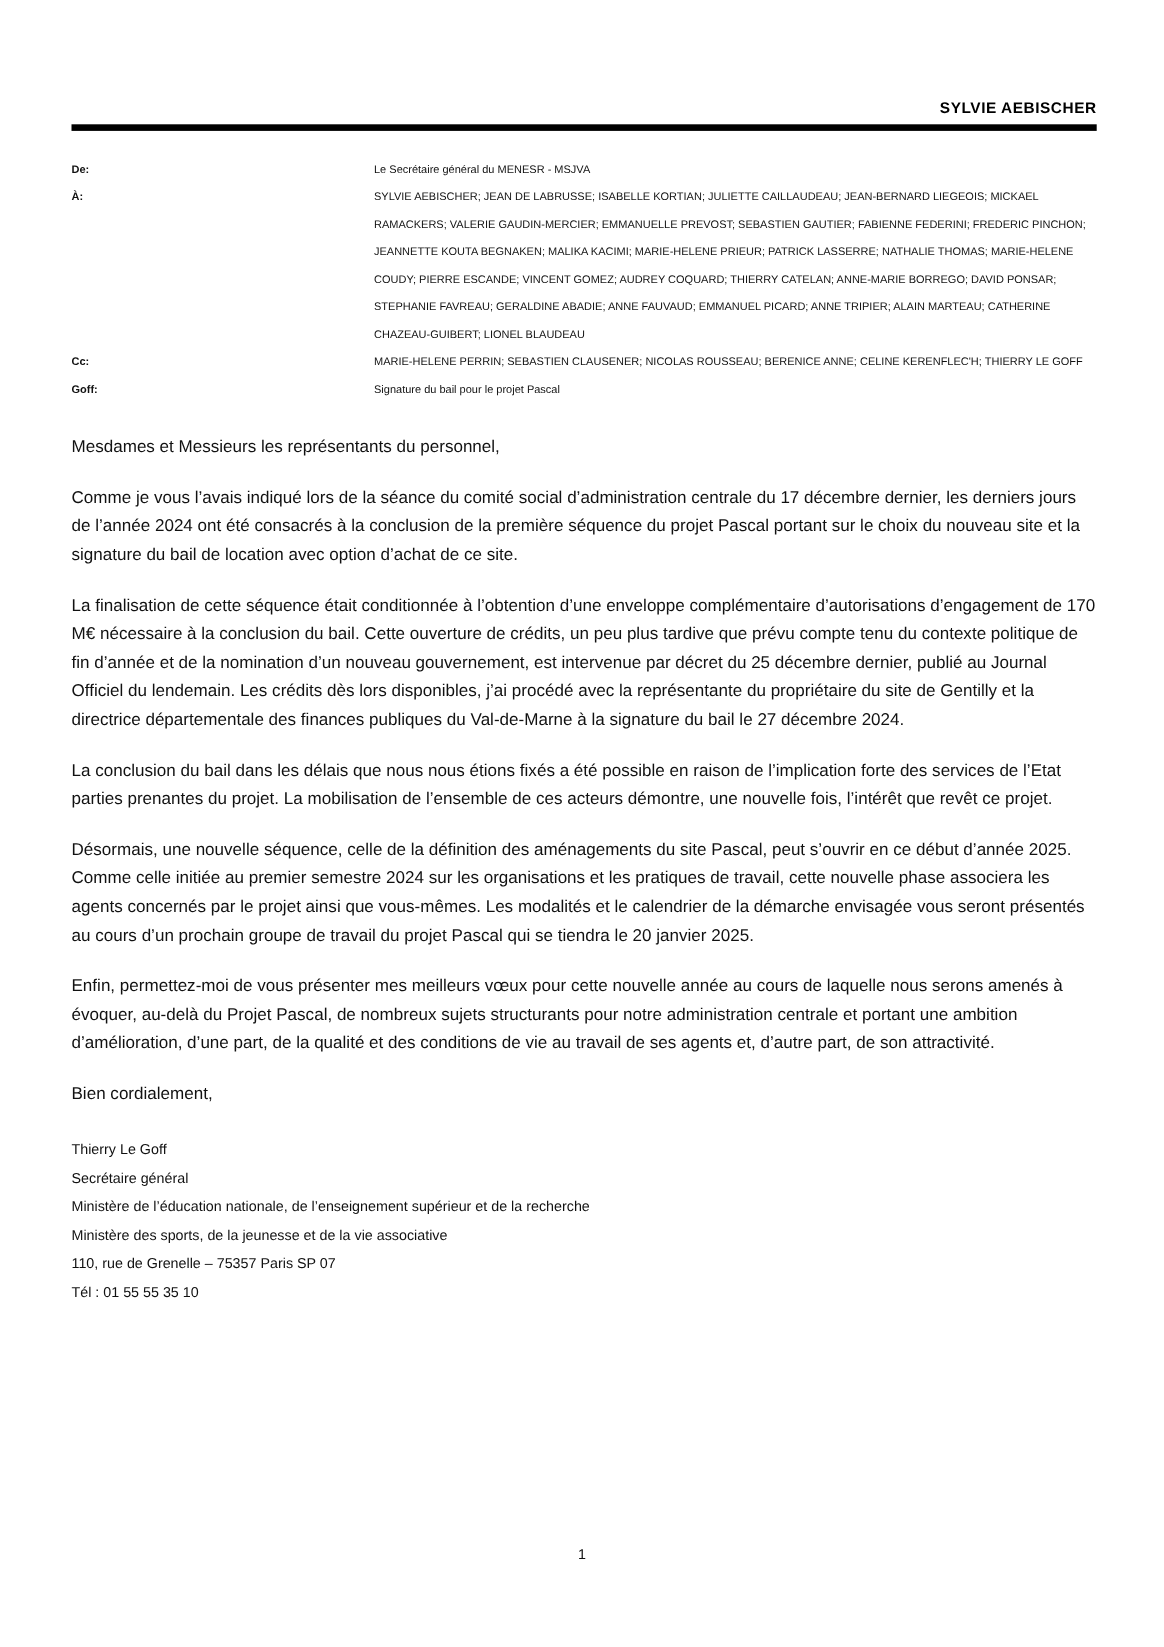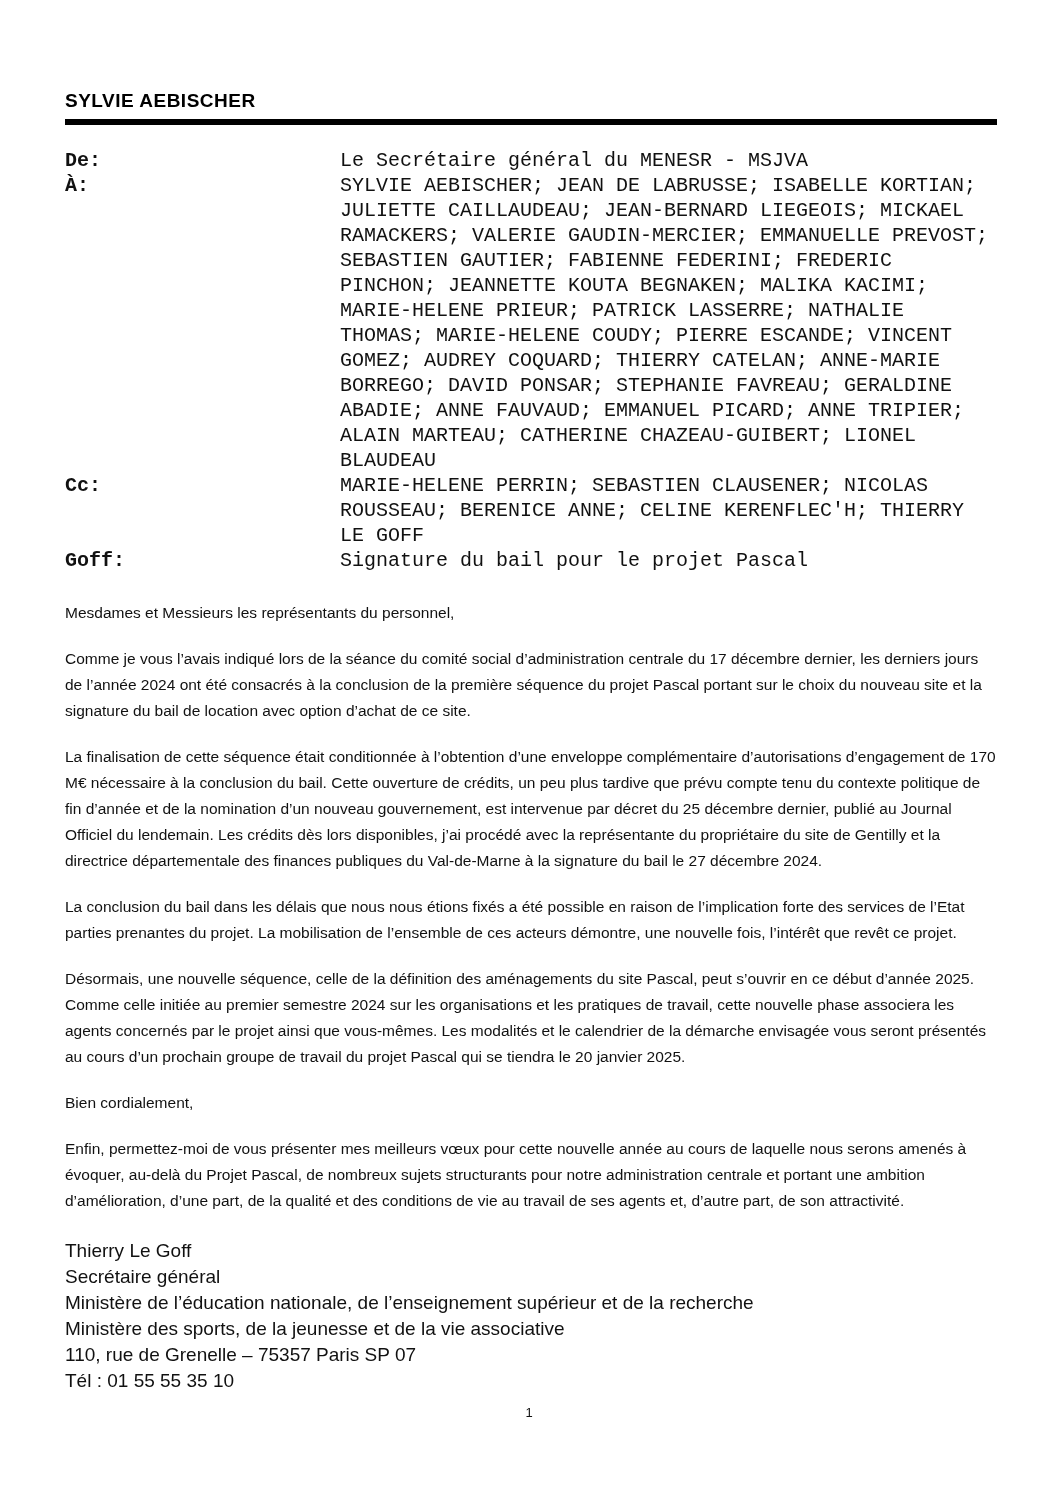--- a/index.html
+++ b/index.html
@@ -14,52 +14,52 @@
     box-sizing: border-box;
   }
   .content {
     position: absolute;
     left: 65px;
     top: 90px;
     width: 932px;
   }
   .doc-title {
     margin: 0;
-    font-size: 19px;
+    font-size: 14px;
     font-weight: bold;
     letter-spacing: 0.5px;
     color: #000000;
+    text-align: right;
   }
   .title-rule {
     margin-top: 7px;
     height: 6px;
     background: #000000;
     width: 100%;
   }
   .headers {
     margin-top: 23px;
-    font-size: 20px;
+    font-size: 10px;
     line-height: 25px;
-    font-family: Liberation Mono, monospace;
   }
   .header-row { display: flex; align-items: flex-start; }
   .header-label {
     flex: 0 0 275px;
     font-weight: bold;
   }
   .header-value { flex: 1 1 auto; }
   .body-block {
     margin-top: 27px;
     font-size: 15.5px;
     line-height: 26px;
   }
   .body-block p { margin: 0 0 20px 0; }
   .signature {
     margin-top: 24px;
-    font-size: 19px;
+    font-size: 13px;
     line-height: 26px;
   }
   .page-number {
     position: absolute;
     top: 1405px;
     left: 0;
     width: 100%;
     text-align: center;
     font-size: 13px;
     color: #111111;
@@ -94,22 +94,22 @@
         <div class="header-value">Signature du bail pour le projet Pascal</div>
       </div>
     </div>
 
     <div class="body-block">
       <p>Mesdames et Messieurs les représentants du personnel,</p>
       <p>Comme je vous l’avais indiqué lors de la séance du comité social d’administration centrale du 17 décembre dernier, les derniers jours de l’année 2024 ont été consacrés à la conclusion de la première séquence du projet Pascal portant sur le choix du nouveau site et la signature du bail de location avec option d’achat de ce site.</p>
       <p>La finalisation de cette séquence était conditionnée à l’obtention d’une enveloppe complémentaire d’autorisations d’engagement de 170 M€ nécessaire à la conclusion du bail. Cette ouverture de crédits, un peu plus tardive que prévu compte tenu du contexte politique de fin d’année et de la nomination d’un nouveau gouvernement, est intervenue par décret du 25 décembre dernier, publié au Journal Officiel du lendemain. Les crédits dès lors disponibles, j’ai procédé avec la représentante du propriétaire du site de Gentilly et la directrice départementale des finances publiques du Val-de-Marne à la signature du bail le 27 décembre 2024.</p>
       <p>La conclusion du bail dans les délais que nous nous étions fixés a été possible en raison de l’implication forte des services de l’Etat parties prenantes du projet. La mobilisation de l’ensemble de ces acteurs démontre, une nouvelle fois, l’intérêt que revêt ce projet.</p>
       <p>Désormais, une nouvelle séquence, celle de la définition des aménagements du site Pascal, peut s’ouvrir en ce début d’année 2025. Comme celle initiée au premier semestre 2024 sur les organisations et les pratiques de travail, cette nouvelle phase associera les agents concernés par le projet ainsi que vous-mêmes. Les modalités et le calendrier de la démarche envisagée vous seront présentés au cours d’un prochain groupe de travail du projet Pascal qui se tiendra le 20 janvier 2025.</p>
+      <p>Enfin, permettez-moi de vous présenter mes meilleurs vœux pour cette nouvelle année au cours de laquelle nous serons amenés à évoquer, au-delà du Projet Pascal, de nombreux sujets structurants pour notre administration centrale et portant une ambition d’amélioration, d’une part, de la qualité et des conditions de vie au travail de ses agents et, d’autre part, de son attractivité.</p>
       <p>Bien cordialement,</p>
-      <p>Enfin, permettez-moi de vous présenter mes meilleurs vœux pour cette nouvelle année au cours de laquelle nous serons amenés à évoquer, au-delà du Projet Pascal, de nombreux sujets structurants pour notre administration centrale et portant une ambition d’amélioration, d’une part, de la qualité et des conditions de vie au travail de ses agents et, d’autre part, de son attractivité.</p>
     </div>
 
     <div class="signature">
       <div>Thierry Le Goff</div>
       <div>Secrétaire général</div>
       <div>Ministère de l’éducation nationale, de l’enseignement supérieur et de la recherche</div>
       <div>Ministère des sports, de la jeunesse et de la vie associative</div>
       <div>110, rue de Grenelle – 75357 Paris SP 07</div>
       <div>Tél : 01 55 55 35 10</div>
     </div>

